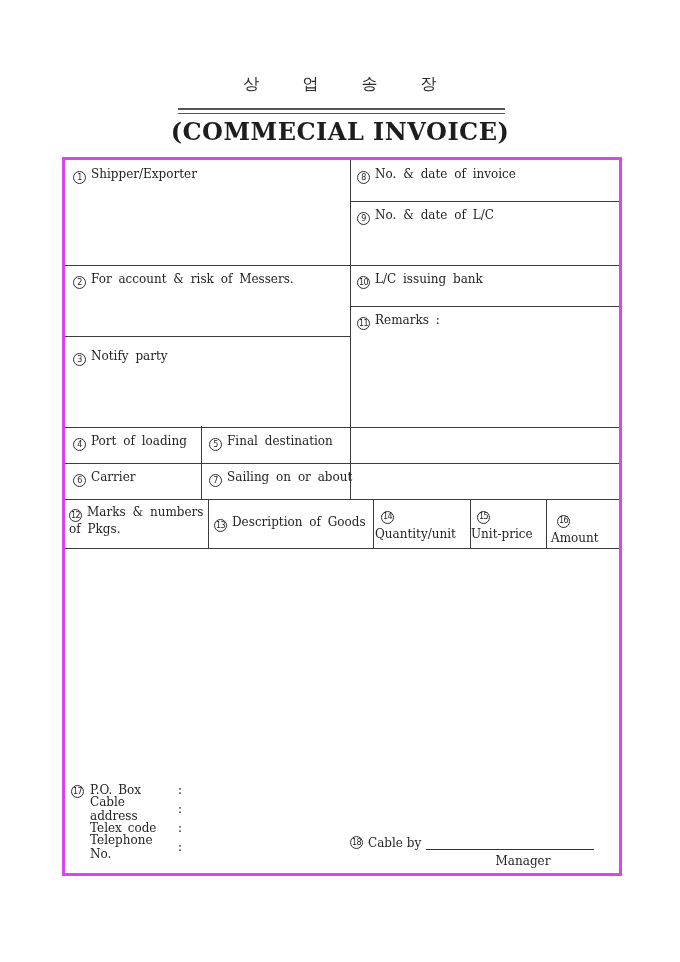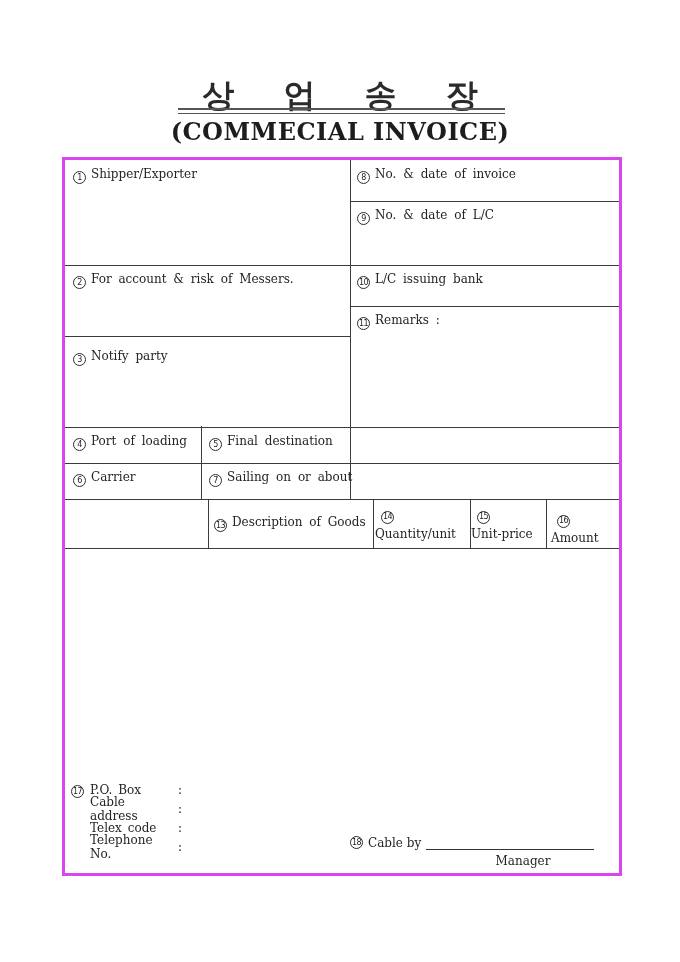--- a/index.html
+++ b/index.html
@@ -3,21 +3,21 @@
 <meta charset="utf-8">
 <style>
   html,body { margin:0; padding:0; background:#ffffff; }
   .page {
     position:relative; width:680px; height:962px; background:#fff;
     font-family:"DejaVu Serif", serif; color:#222; overflow:hidden;
   }
   
   .kr-title {
     position:absolute; top:74px; left:0; width:100%; text-align:center;
-    font-size:32px; font-weight:bold; word-spacing:38px; color:#2a2a2a;
+    font-size:16px; font-weight:normal; word-spacing:38px; color:#2a2a2a;
   }
   .double-rule {
     position:absolute; top:108px; left:178px; width:327px; height:3px;
     border-top:2px solid #555; border-bottom:1px solid #555;
   }
   .en-title {
     position:absolute; top:117px; left:0; width:100%; text-align:center;
     font-size:24px; font-weight:bold; letter-spacing:0.5px; color:#1d1d1d;
   }
   
@@ -126,20 +126,23 @@
     </div>
 
     <div class="cell-label" style="left:8px; top:310px;">
       <span class="cnum">6</span><span>Carrier</span>
     </div>
 
     <div class="cell-label" style="left:144px; top:310px;">
       <span class="cnum">7</span><span>Sailing on or about</span>
     </div>
 
+    <div class="cell-label wrap" style="left:4px; top:345px; width:137px;">
+      <span class="cnum">12</span><span>Marks &amp; numbers of Pkgs.</span>
+    </div>
 
     <div class="cell-label" style="left:149px; top:355px;">
       <span class="cnum">13</span><span>Description of Goods</span>
     </div>
 
     <div class="cell-label stack" style="left:310px; top:346px;">
       <span class="cnum">14</span>
       <span class="lbl">Quantity/unit</span>
     </div>
 

